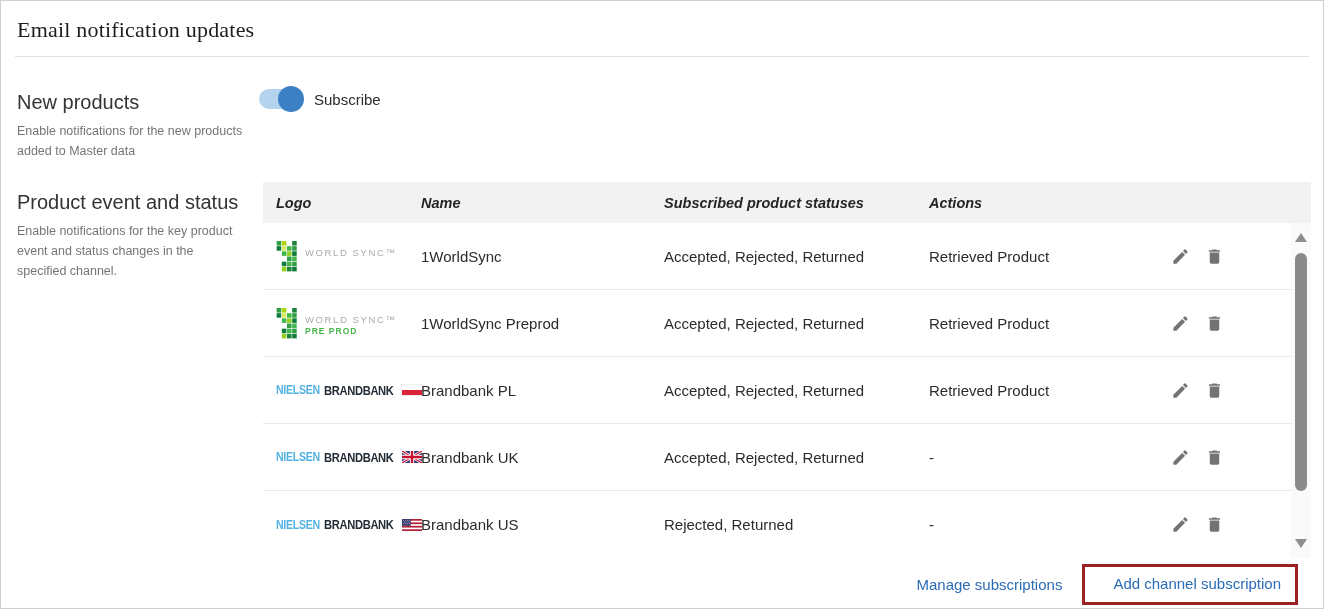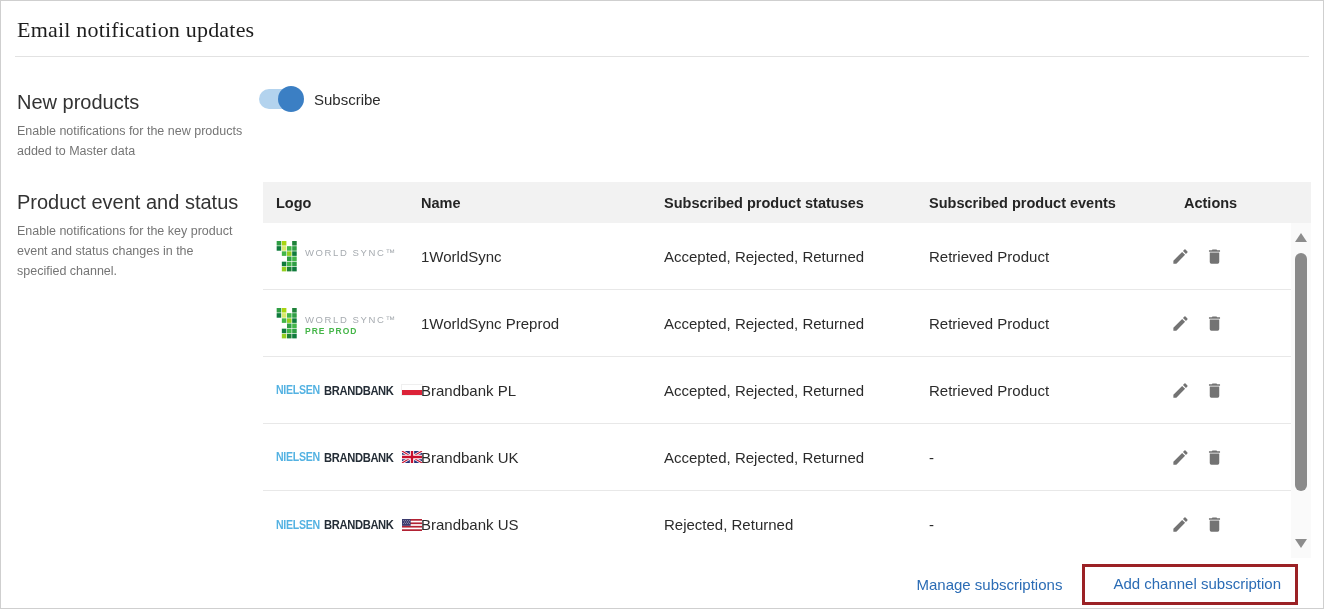--- a/index.html
+++ b/index.html
@@ -18,21 +18,21 @@
 
   
   .toggle-row { position:absolute; left:258px; top:84px; display:flex; align-items:center; height:28px; }
   .toggle { position:relative; width:42px; height:20px; border-radius:10px; background:#b3d3ee; cursor:pointer; }
   .toggle-knob { position:absolute; right:-3px; top:-3px; width:26px; height:26px; border-radius:50%; background:#3b7fc4; }
   .toggle-label { margin-left:13px; font-size:15px; color:#2b2b2b; }
 
   
   .table { position:absolute; left:262px; top:181px; width:1048px; }
   .thead { display:grid; grid-template-columns:145px 243px 265px 255px auto; width:1048px; height:41px; background:#f2f2f2; align-items:center; }
-  .th { font-size:14.5px; font-weight:bold; color:#252525; padding-left:13px; }
+  .th { font-size:14.5px; font-weight:bold; color:#252525; padding-left:13px;font-style:italic; }
   .tbody-wrap { display:flex; width:1048px; }
   .tbody { width:1028px; }
   .tr { display:grid; grid-template-columns:145px 243px 265px 255px auto; height:67px; align-items:center; border-bottom:1px solid #e8e8e8; background:#fff; }
   .tr:last-child { border-bottom:none; }
   .td { font-size:15px; color:#2b2b2b; padding-left:13px; }
   .td-actions { padding-left:0; display:flex; align-items:center; }
 
   
   .logo-cell { display:flex; align-items:flex-start; }
   .ws-logo { display:flex; align-items:flex-start; }
@@ -147,21 +147,20 @@
       <div class="toggle-knob"></div>
     </div>
     <span class="toggle-label">Subscribe</span>
   </div>
 
   <div class="table">
     <div class="thead">
       <div class="th">Logo</div>
       <div class="th">Name</div>
       <div class="th">Subscribed product statuses</div>
-      <div class="th">Subscribed product events</div>
       <div class="th">Actions</div>
     </div>
 
     <div class="tbody-wrap">
       <div class="tbody">
 
         <div class="tr">
           <div class="td logo-cell">
             <div class="ws-logo">
               <svg width="22" height="31" viewBox="0 0 20 30">

